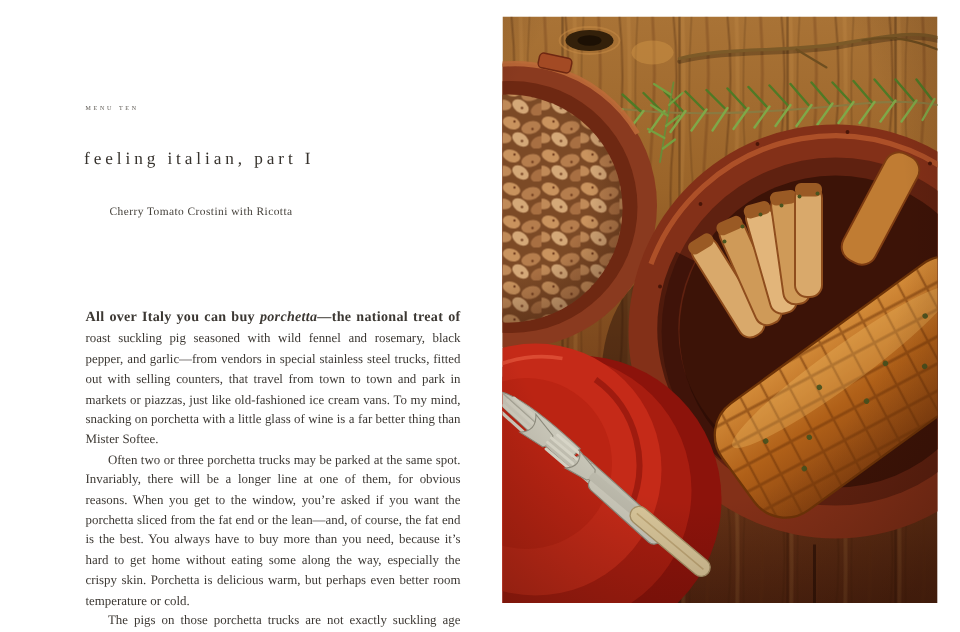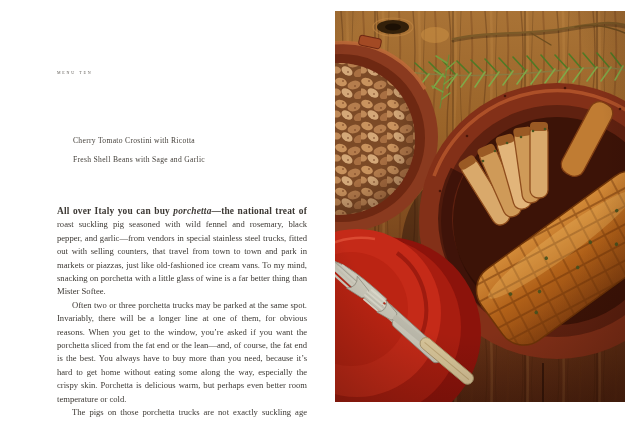--- a/index.html
+++ b/index.html
@@ -33,23 +33,23 @@
   .photo { position:absolute; left:15px; top:11px; width:290px; height:391px; }
   .photo svg { display:block; width:100%; height:100%; }
 </style>
 </head>
 <body>
 
 <div class="spread">
 
   <div class="left-page">
     <div class="eyebrow">menu ten</div>
+    <h1 class="title">feeling italian, part I</h1>
     <ul class="menu-list">
       <li>Cherry Tomato Crostini with Ricotta</li>
-      <li>Fresh Shell Beans with Sage and Garlic</li>
     </ul>
     <div class="body-text">
       <p><span class="lead"><span>All over Italy you can buy </span><em>porchetta</em><span>—the national treat of</span></span><span> roast suckling pig seasoned with wild fennel and rosemary, black pepper, and garlic—from vendors in special stainless steel trucks, fitted out with selling counters, that travel from town to town and park in markets or piazzas, just like old-fashioned ice cream vans. To my mind, snacking on porchetta with a little glass of wine is a far better thing than Mister Softee.</span></p>
       <p class="indent">Often two or three porchetta trucks may be parked at the same spot. Invariably, there will be a longer line at one of them, for obvious reasons. When you get to the window, you’re asked if you want the porchetta sliced from the fat end or the lean—and, of course, the fat end is the best. You always have to buy more than you need, because it’s hard to get home without eating some along the way, especially the crispy skin. Porchetta is delicious warm, but perhaps even better room temperature or cold.</p>
       <p class="indent">The pigs on those porchetta trucks are not exactly suckling age (which would be a bit below twenty pounds), they’re usually larger. If you can get a small</p>
     </div>
   </div>
 
   <div class="right-page">
     <div class="photo" role="img" aria-label="Overhead photo on a rustic wooden table: a terracotta bowl of borlotti beans, a sprig of rosemary, sliced porchetta roast pork in a large terracotta dish, and stacked red plates with two forks and a knife">

